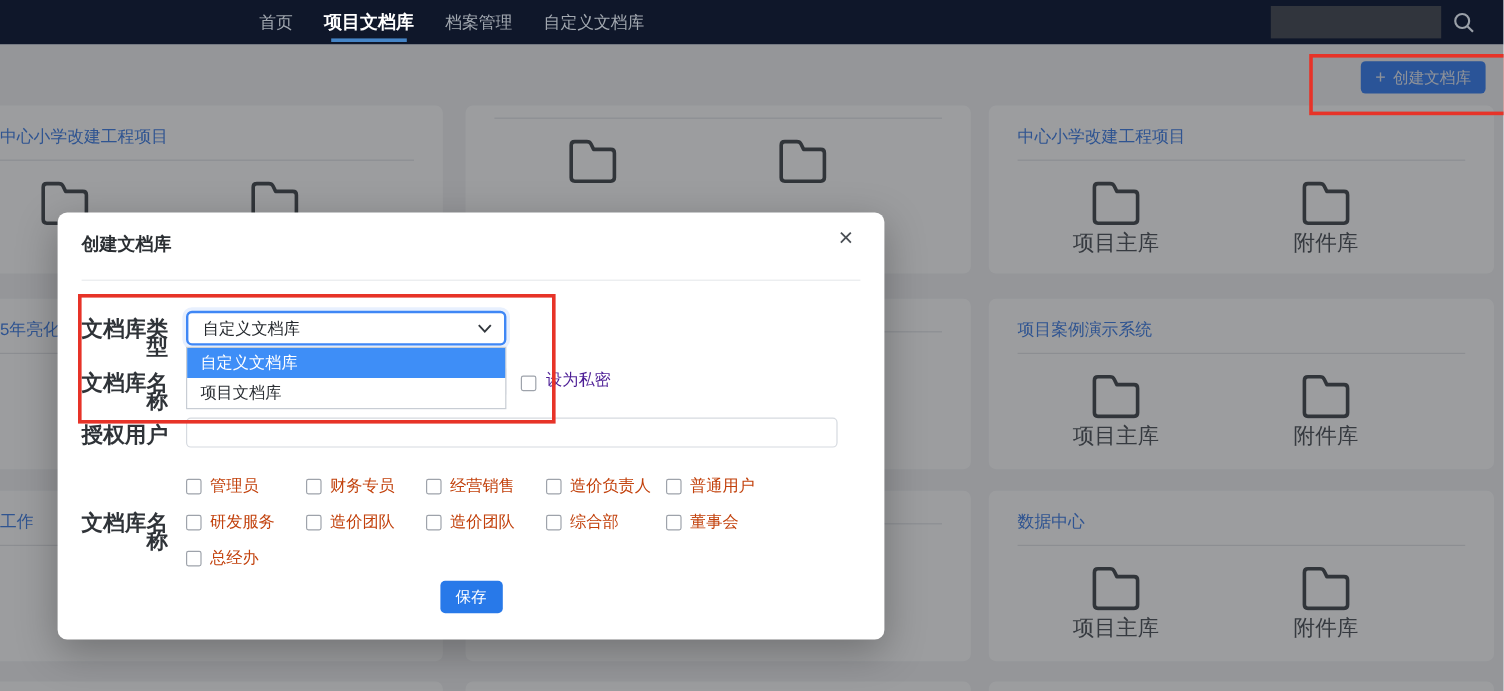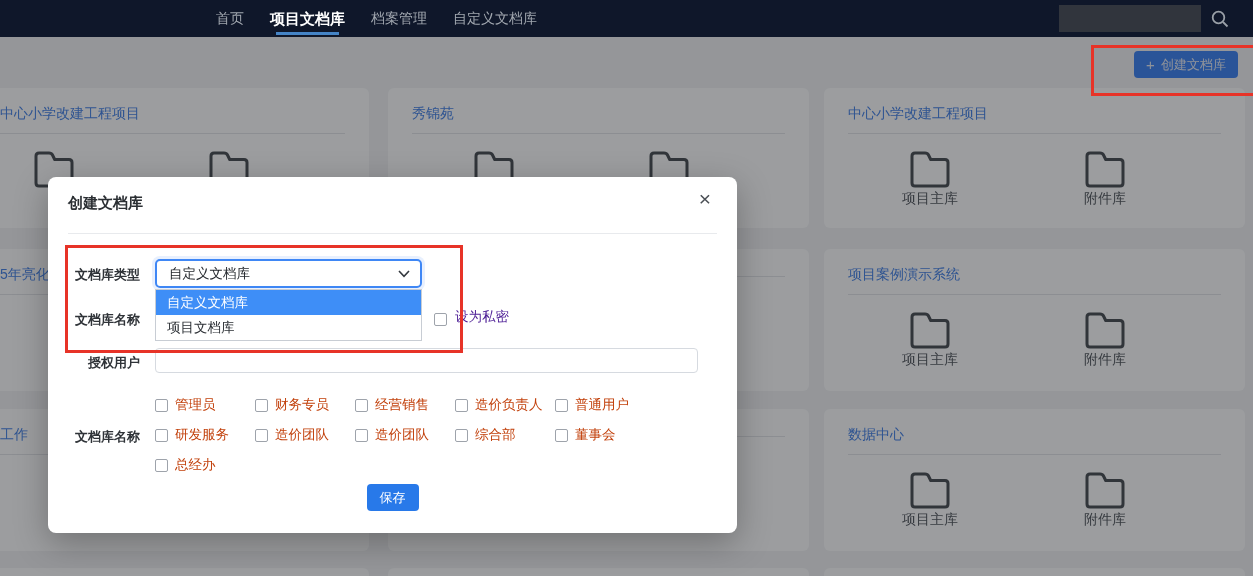--- a/index.html
+++ b/index.html
@@ -18,36 +18,36 @@
 
   
   .card{position:absolute;width:421px;background:#fff;border-radius:6px;z-index:1;}
   .c1{left:-52px}.c2{left:388px}.c3{left:824px}
   .r1{top:88px;height:140px}.r2{top:249px;height:142px}.r3{top:409px;height:142px}.r4{top:568px;height:140px}
   .card-title{padding:17px 24px 0;font-size:14px;color:#4a86e8;cursor:pointer;white-space:nowrap;overflow:hidden;}
   .c1 .card-title{padding-left:52px;}
   .card-divider{margin:10px 24px 0;border-top:1px solid #e4e7ea;}
   .folders{margin:14px 0 0 76px;display:flex;gap:115px;}
   .folder{width:60px;display:flex;flex-direction:column;align-items:center;cursor:pointer;}
-  .folder-label{margin-top:2px;font-size:14px;color:#565b61;white-space:nowrap;}
+  .folder-label{margin-top:2px;font-size:18px;color:#565b61;white-space:nowrap;}
 
   .create-btn{position:absolute;left:1134px;top:51px;width:104px;height:27px;background:#4285f4;color:#e8edf5;
     font-size:13px;border-radius:4px;display:flex;align-items:center;justify-content:center;gap:6px;z-index:1;cursor:pointer;}
   .create-plus{font-size:15px;line-height:15px;}
 
   
   .backdrop{position:absolute;left:0;top:37px;right:0;bottom:0;background:rgba(8,10,14,0.40);z-index:2;}
 
   
   .modal{position:absolute;left:48px;top:177px;width:689px;height:356px;background:#fff;border-radius:8px;z-index:3;
     box-shadow:0 10px 34px rgba(0,0,0,0.28);}
   .modal-title{position:absolute;left:20px;top:17px;font-size:15px;font-weight:bold;color:#2b2f33;}
   .modal-close{position:absolute;right:26px;top:11px;font-size:21px;color:#4a4f55;cursor:pointer;line-height:21px;}
   .modal-divider{position:absolute;left:20px;right:20px;top:56px;border-top:1px solid #e8eaed;}
-  .f-label{position:absolute;left:18px;width:74px;text-align:right;font-size:13px;font-weight:bold;color:#2f3338;line-height:15px;}
+  .f-label{position:absolute;left:18px;width:74px;text-align:right;font-size:18px;font-weight:bold;color:#2f3338;line-height:15px;}
 
   .select{position:absolute;left:107px;top:82px;width:267px;height:29px;box-sizing:border-box;border:2px solid #3f87f5;border-radius:5px;
     display:flex;align-items:center;justify-content:space-between;padding:0 10px 0 12px;font-size:13.5px;color:#24282d;background:#fff;
     box-shadow:0 0 0 3px rgba(66,134,244,0.12);cursor:pointer;z-index:2;}
   .dropdown{position:absolute;left:107px;top:112px;width:267px;box-sizing:border-box;background:#fff;border:1px solid #c8cdd4;z-index:3;}
   .option{height:25px;line-height:25px;padding-left:11px;font-size:13.5px;color:#2b2f34;cursor:pointer;}
   .option.selected{background:#3e8ef7;color:#fff;}
   .name-input{position:absolute;left:107px;top:127px;width:267px;height:28px;box-sizing:border-box;border:1px solid #d6dae0;border-radius:4px;z-index:1;}
 
   .private{position:absolute;left:386px;top:131px;display:flex;align-items:flex-end;gap:8px;font-size:13.5px;color:#4c1d95;cursor:pointer;}
@@ -106,21 +106,20 @@
       <div class="folder">
         <svg width="46" height="40" viewBox="0 0 46 40" fill="none" stroke="#4d5257" stroke-width="3" stroke-linejoin="round">
             <path d="M5 35 V8 Q5 5 8 5 h10 q2.5 0 3.5 2 l2.2 4.5 H38 q3 0 3 3 V35 q0 3 -3 3 H8 q-3 0 -3 -3 Z"></path>
           </svg>
         <div class="folder-label"></div>
       </div>
     </div>
   </div>
 
   <div class="card c2 r1">
-    <div class="card-title">秀锦苑</div>
     <div class="card-divider"></div>
     <div class="folders">
       <div class="folder">
         <svg width="46" height="40" viewBox="0 0 46 40" fill="none" stroke="#4d5257" stroke-width="3" stroke-linejoin="round">
             <path d="M5 35 V8 Q5 5 8 5 h10 q2.5 0 3.5 2 l2.2 4.5 H38 q3 0 3 3 V35 q0 3 -3 3 H8 q-3 0 -3 -3 Z"></path>
           </svg>
         <div class="folder-label"></div>
       </div>
       <div class="folder">
         <svg width="46" height="40" viewBox="0 0 46 40" fill="none" stroke="#4d5257" stroke-width="3" stroke-linejoin="round">

